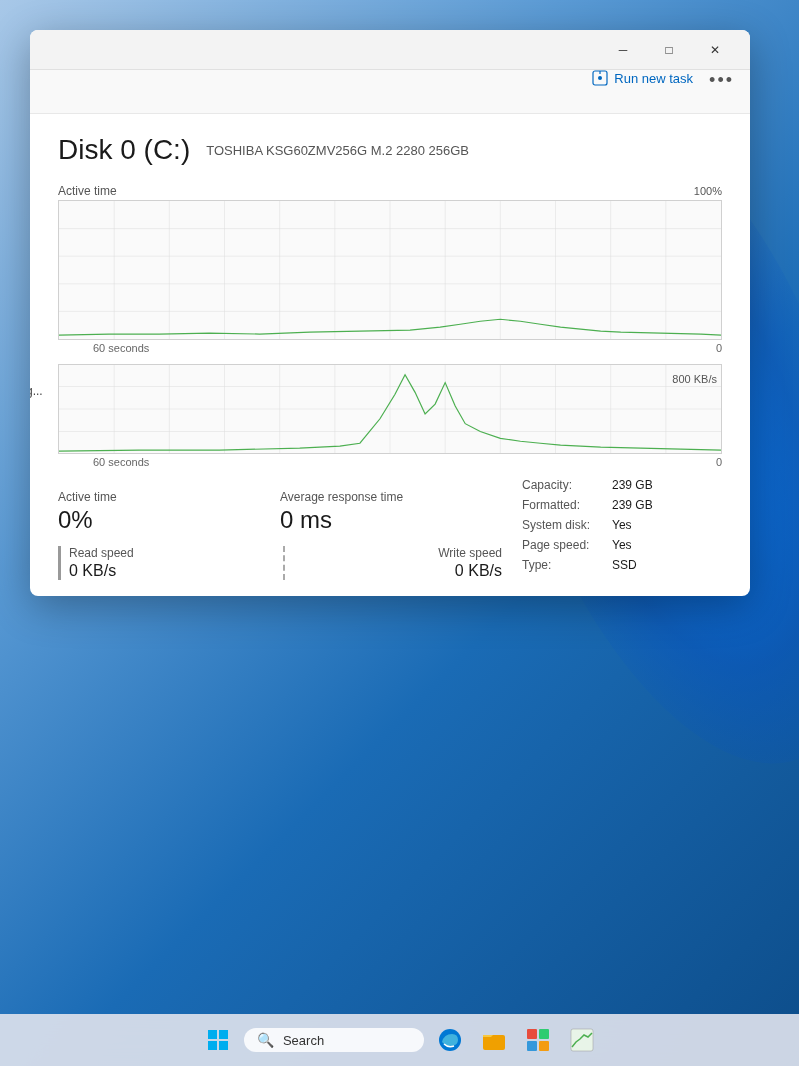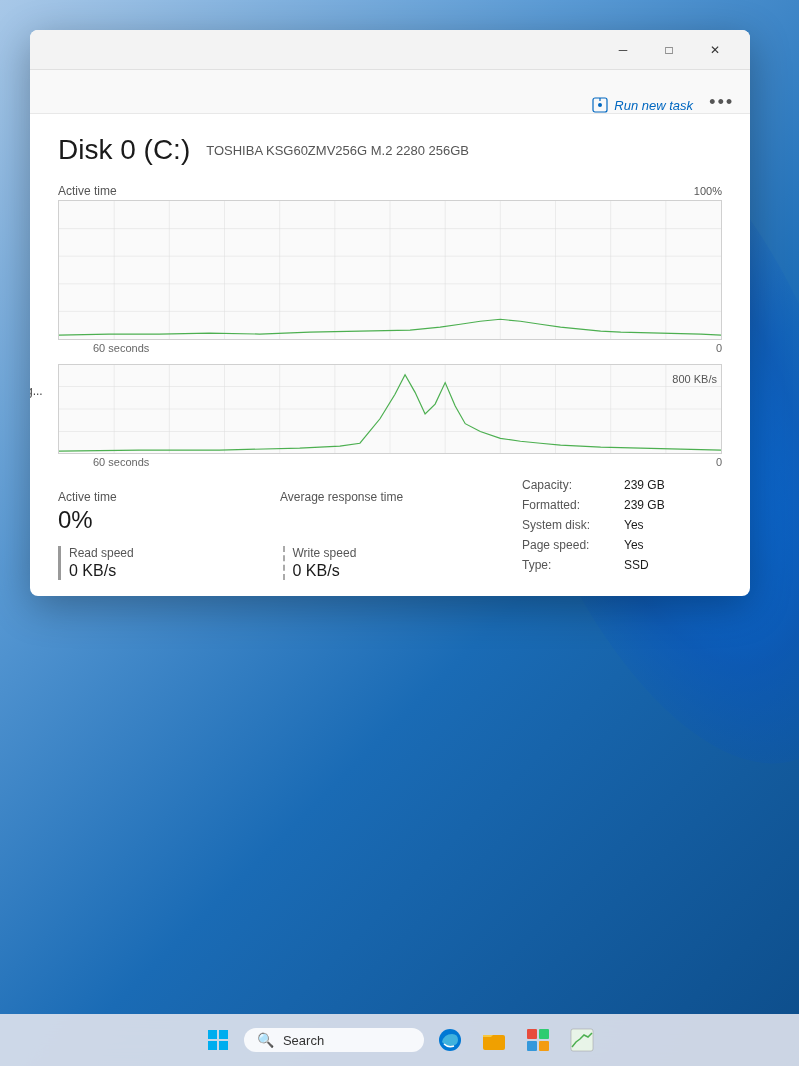--- a/index.html
+++ b/index.html
@@ -62,26 +62,25 @@
       background: transparent;
       border: none;
       border-radius: 4px;
     }
 
     
     .toolbar {
       background: #f9f9f9;
       height: 44px;
       display: flex;
-      align-items: flex-end;
+      align-items: flex-start;
       justify-content: flex-end;
       padding: 0 16px;
       gap: 16px;
       border-bottom: 1px solid #e8e8e8;
-      font-style: italic;
     }
     .toolbar-action {
       display: flex;
       align-items: center;
       gap: 6px;
       color: #0067c0;
       font-size: 13px;
       cursor: pointer;
     }
     .toolbar-dots {
@@ -201,21 +200,20 @@
       color: #555;
       margin-bottom: 2px;
     }
     .speed-value {
       font-size: 16px;
       font-weight: 300;
       color: #1a1a1a;
     }
     .info-row {
       display: flex;
-      gap: 12px;
       margin-bottom: 6px;
     }
     .info-key {
       font-size: 12px;
       color: #555;
       min-width: 90px;
     }
     .info-val {
       font-size: 12px;
       color: #1a1a1a;
@@ -400,29 +398,30 @@
     <div class="bottom-section">
       <div class="bottom-left">
 
         <div class="stats-row">
           <div class="stat-block">
             <div class="stat-label">Active time</div>
             <div class="stat-value">0%</div>
           </div>
           <div class="stat-block">
             <div class="stat-label">Average response time</div>
+            <div class="stat-value">0 ms</div>
           </div>
         </div>
 
         <div class="speed-row">
           <div class="speed-block">
             <div class="speed-label">Read speed</div>
             <div class="speed-value">0 KB/s</div>
           </div>
-          <div class="speed-block" style="border-left:2px dashed #aaa; padding-left:8px;">
+          <div class="speed-block" style="border-left:2px dashed #aaa; padding-left:8px;text-align:right;">
             <div class="speed-label">Write speed</div>
             <div class="speed-value">0 KB/s</div>
           </div>
         </div>
       </div>
 
       <div style="min-width:220px; padding-left:20px;">
         <div class="info-row">
           <span class="info-key">Capacity:</span>
           <span class="info-val">239 GB</span>

